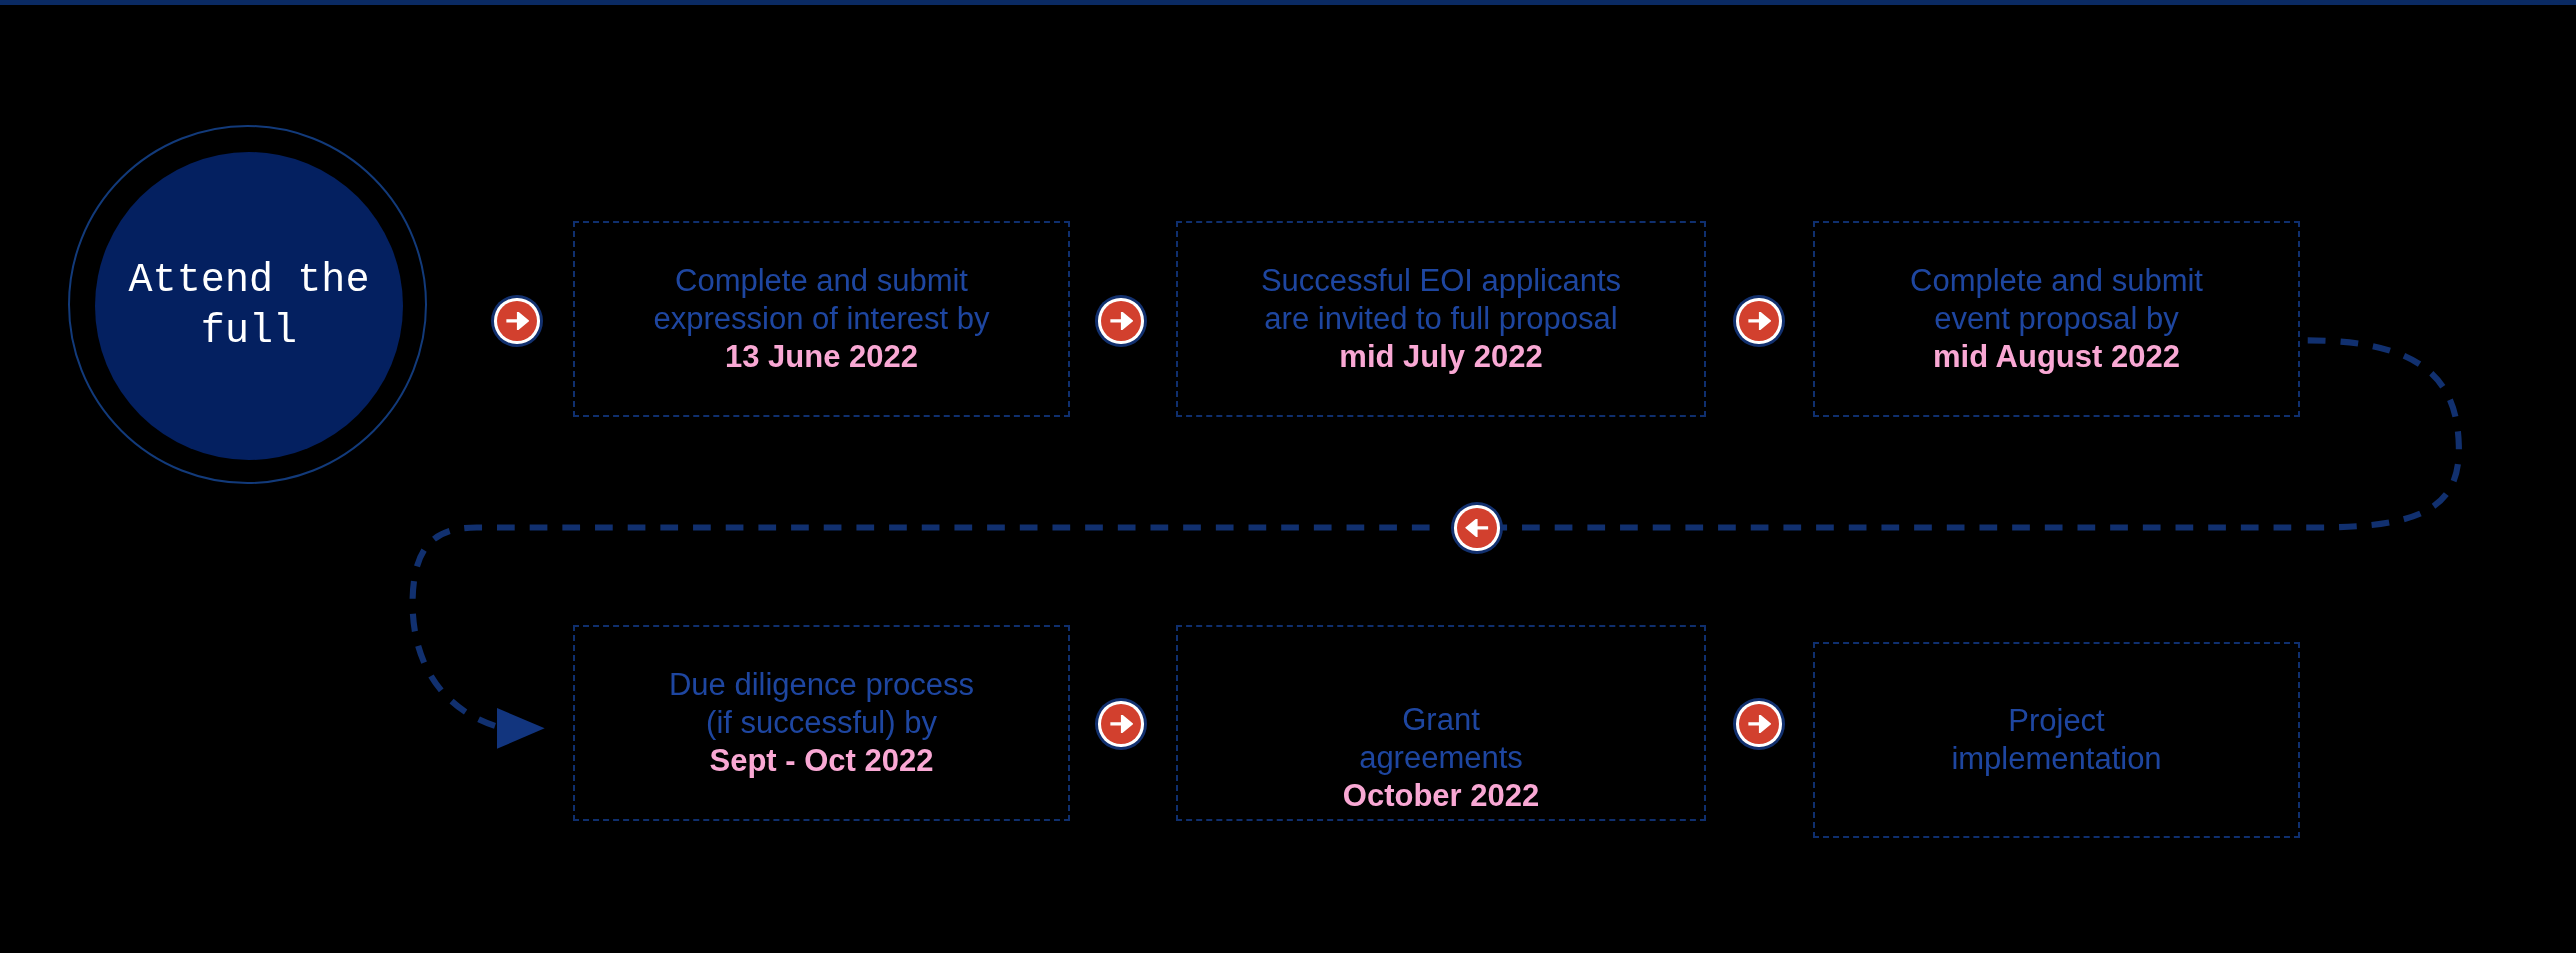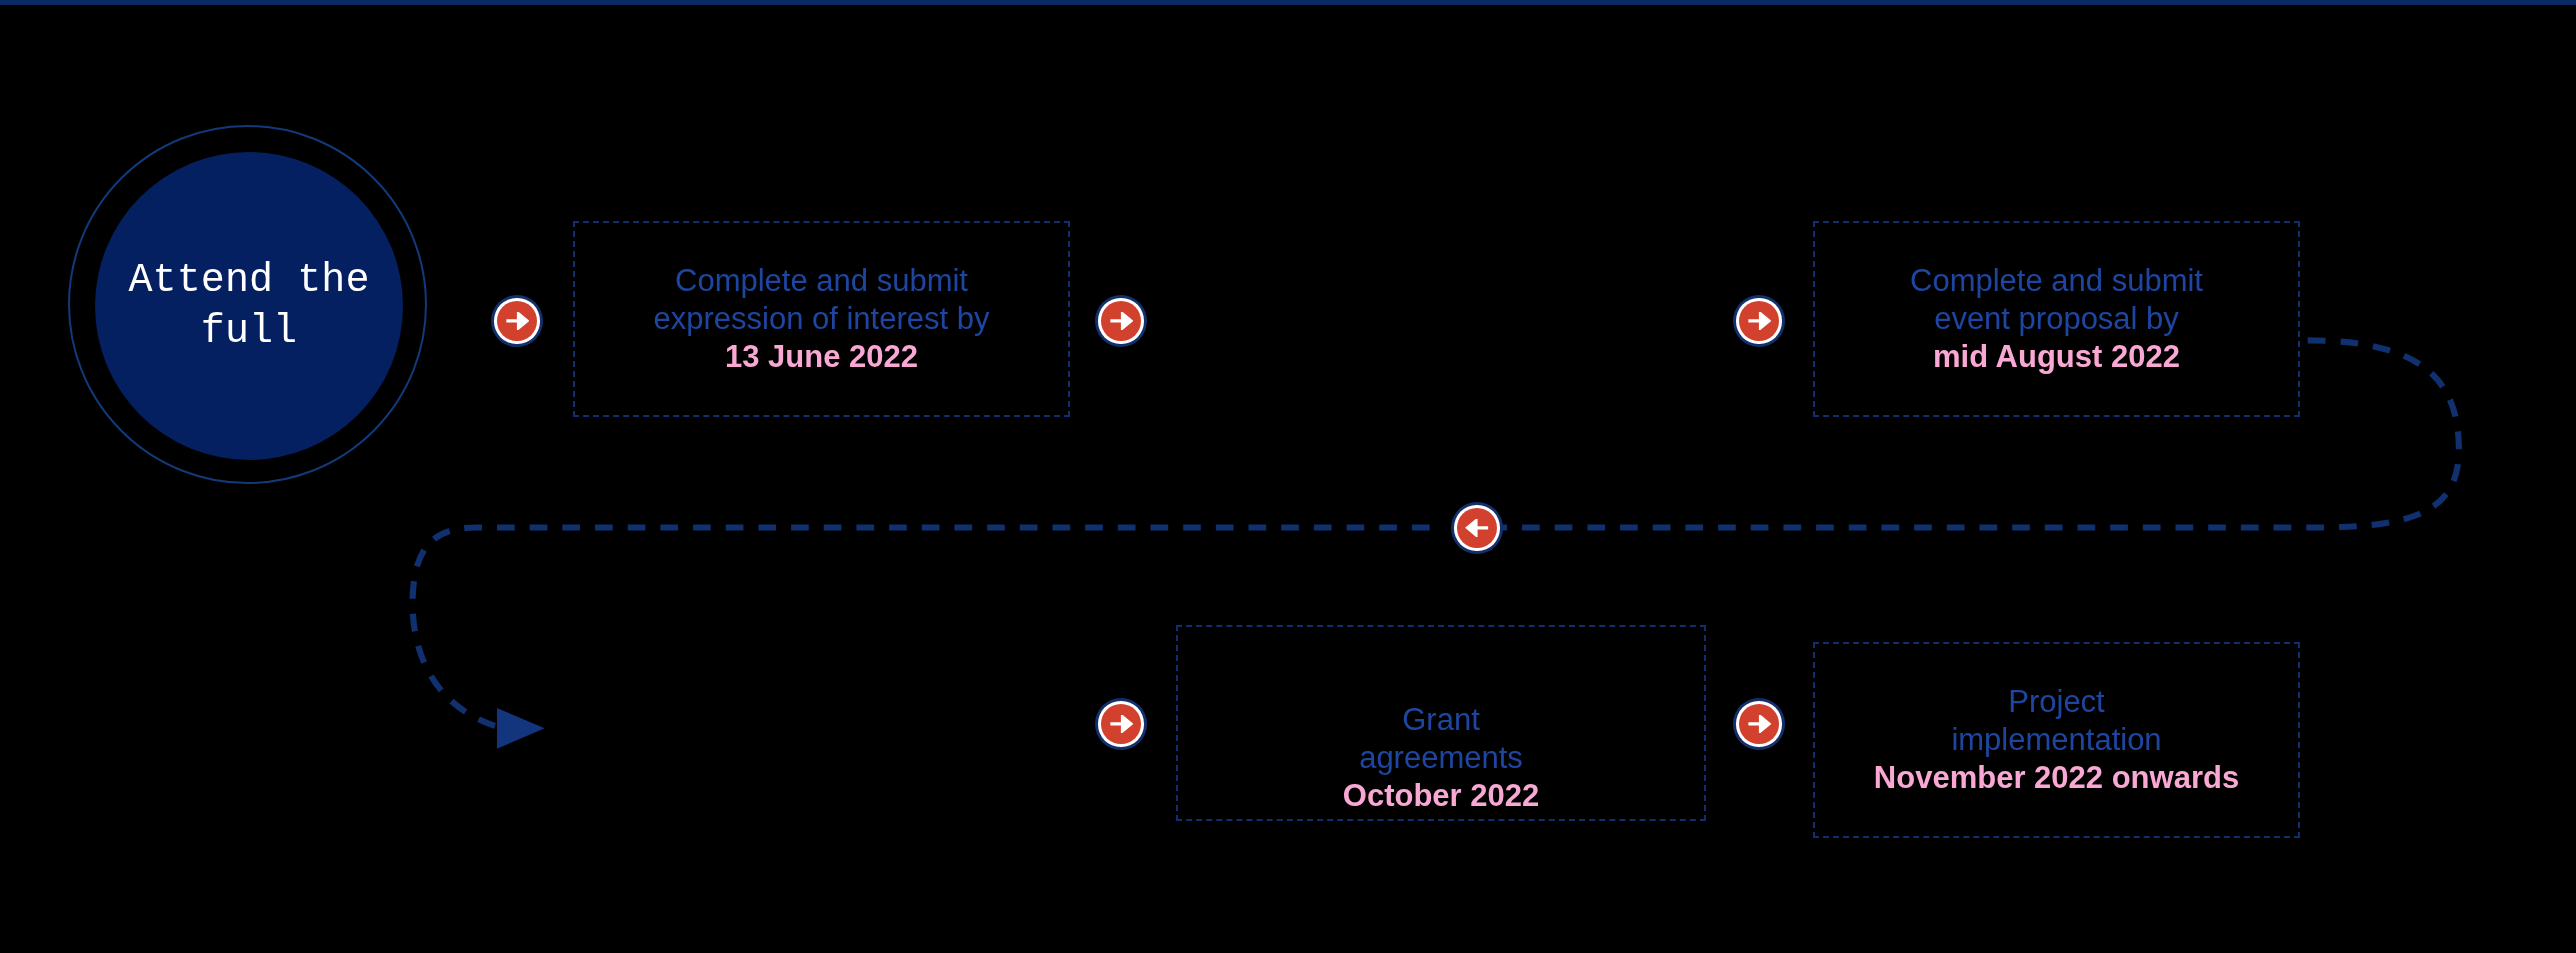--- a/index.html
+++ b/index.html
@@ -172,38 +172,47 @@
       </span>
     </div>
   </div>
 
   <div class="step-box" style="left:573px; top:221px; width:497px; height:196px;">
     <span class="step-line">Complete and submit</span>
     <span class="step-line">expression of interest by</span>
     <span class="step-emph">13 June 2022</span>
   </div>
 
+  <div class="step-box" style="left:1176px; top:221px; width:530px; height:196px;">
+    <span class="step-line">Successful EOI applicants</span>
+    <span class="step-line">are invited to full proposal</span>
+    <span class="step-emph">mid July 2022</span>
+  </div>
 
   <div class="step-box" style="left:1813px; top:221px; width:487px; height:196px;">
     <span class="step-line">Complete and submit</span>
     <span class="step-line">event proposal by</span>
     <span class="step-emph">mid August 2022</span>
   </div>
 
+  <div class="step-box" style="left:573px; top:625px; width:497px; height:196px;">
+    <span class="step-line">Due diligence process</span>
+    <span class="step-line">(if successful) by</span>
+    <span class="step-emph">Sept - Oct 2022</span>
+  </div>
 
   <div class="step-box" style="left:1176px; top:625px; width:530px; height:196px;justify-content:flex-end;">
     <span class="step-line">Grant</span>
     <span class="step-line">agreements</span>
     <span class="step-emph">October 2022</span>
   </div>
 
   <div class="step-box" style="left:1813px; top:642px; width:487px; height:196px;">
     <span class="step-line">Project</span>
     <span class="step-line">implementation</span>
-    <span class="step-emph">November 2022 onwards</span>
   </div>
 
   <div class="arrow-badge" style="left:491px; top:295px;">
     <div class="outer"></div>
     <div class="mid"></div>
     <div class="inner">
       <svg width="24.5" height="17.7" viewBox="0 0 36 26">
         <path d="M2 13 H22 M20 3 L32 13 L20 23 Z" stroke="#ffffff" stroke-width="5" fill="#ffffff" stroke-linejoin="miter"></path>
       </svg>
     </div>

